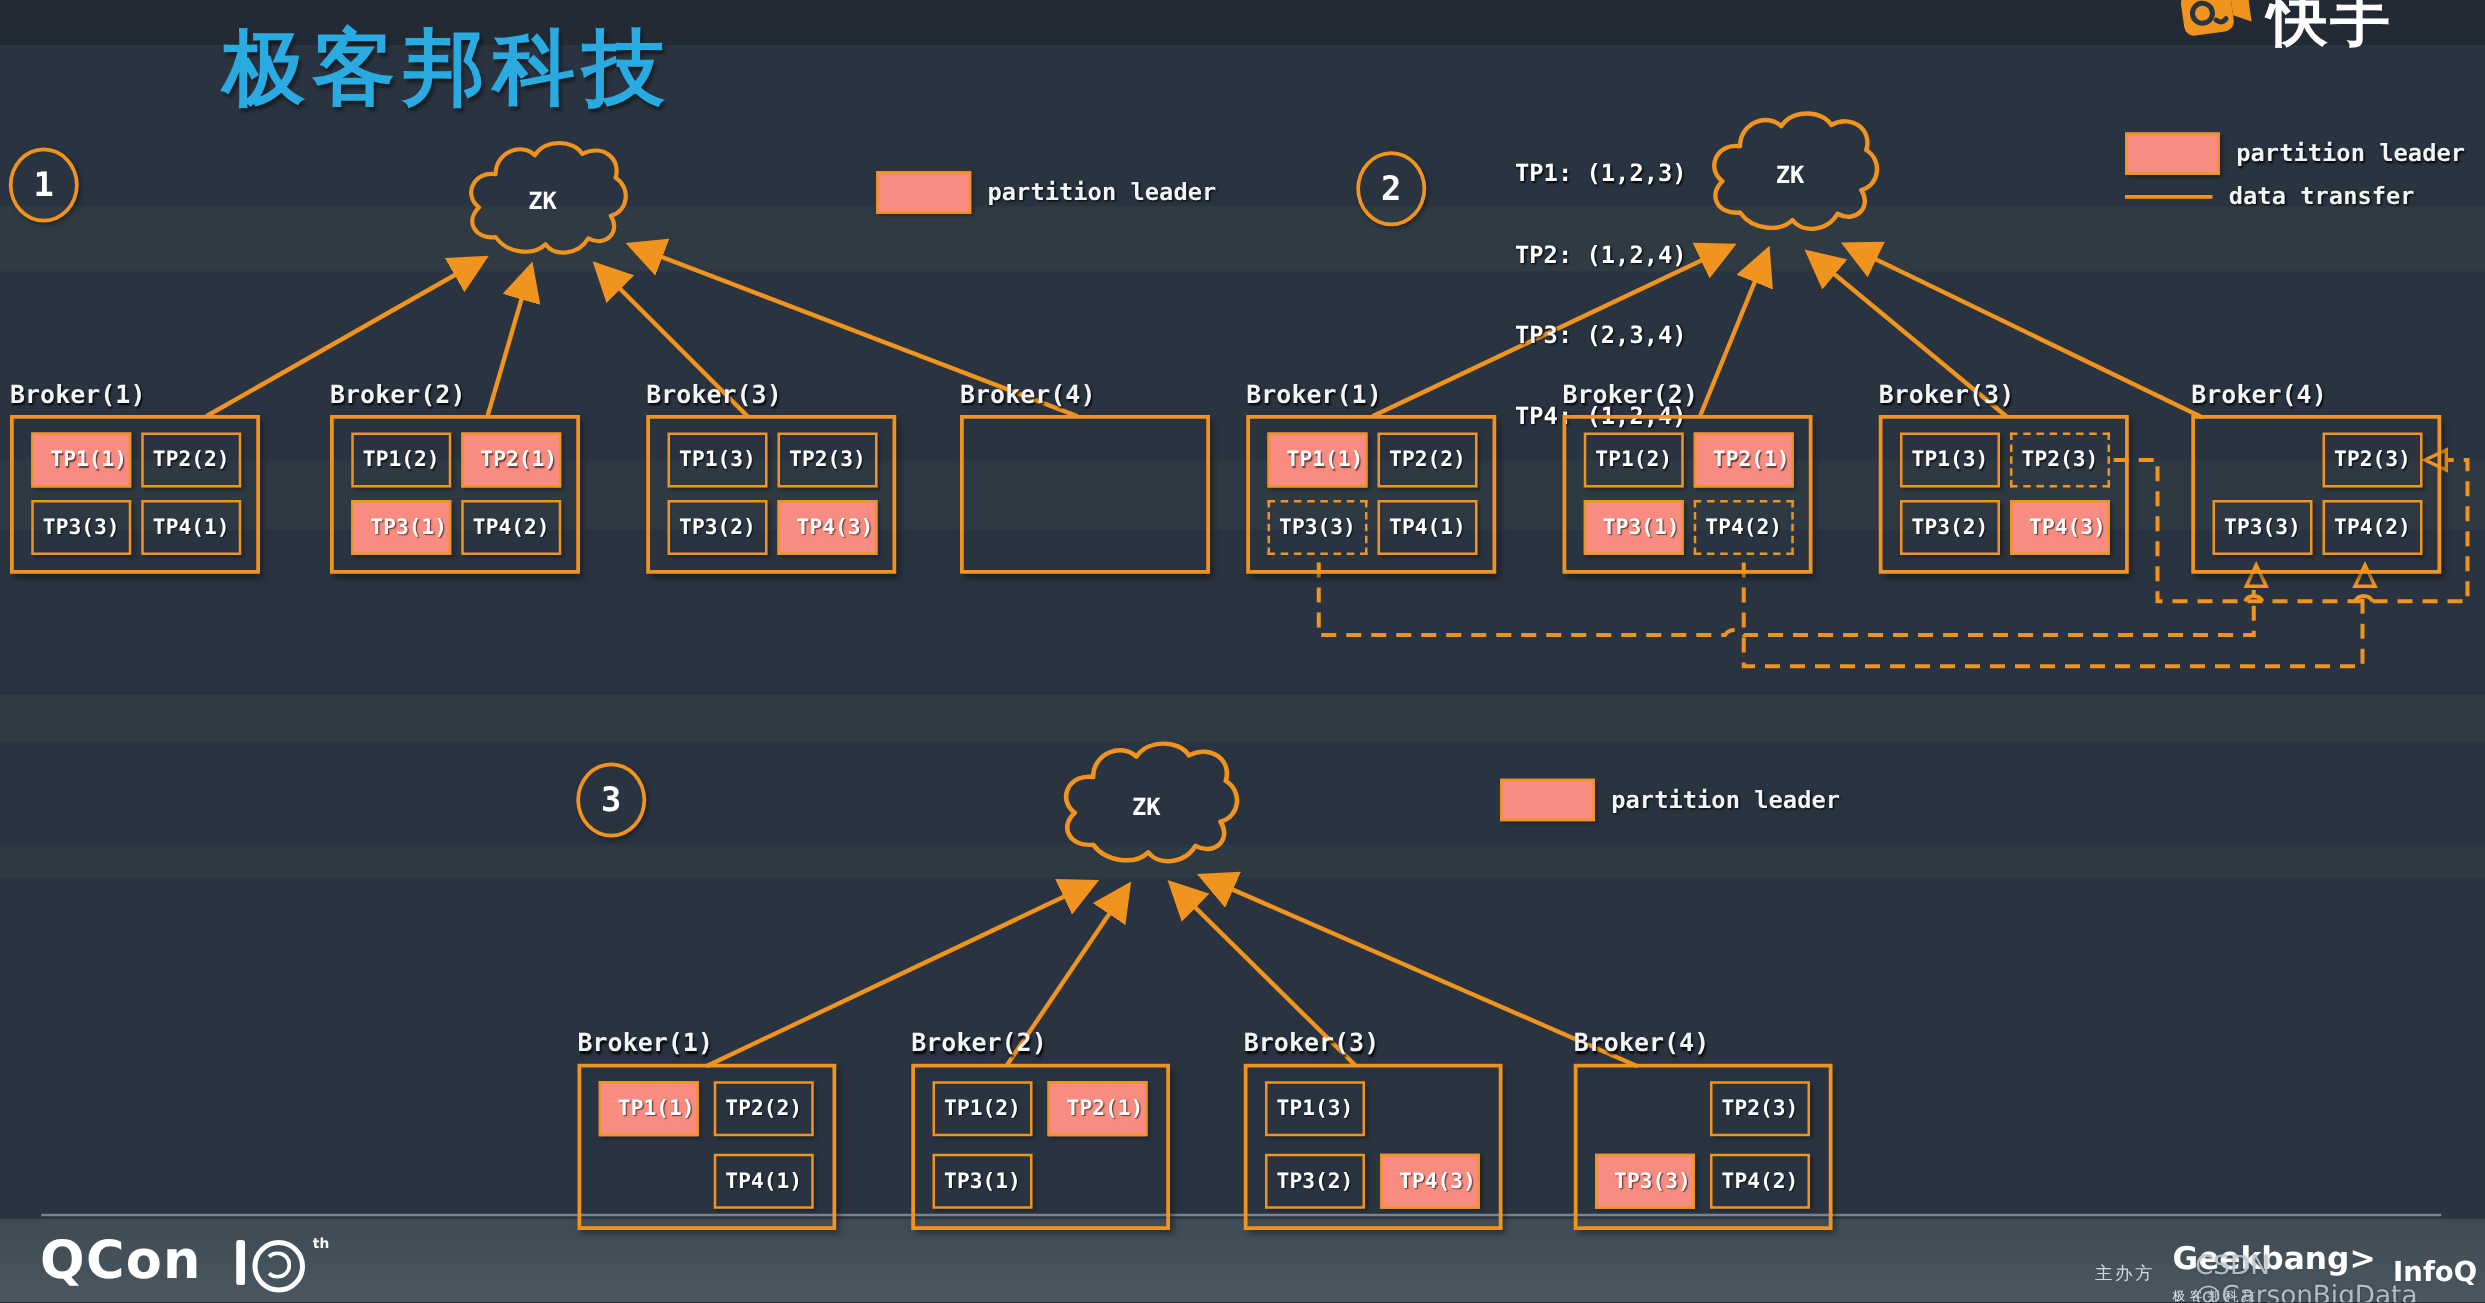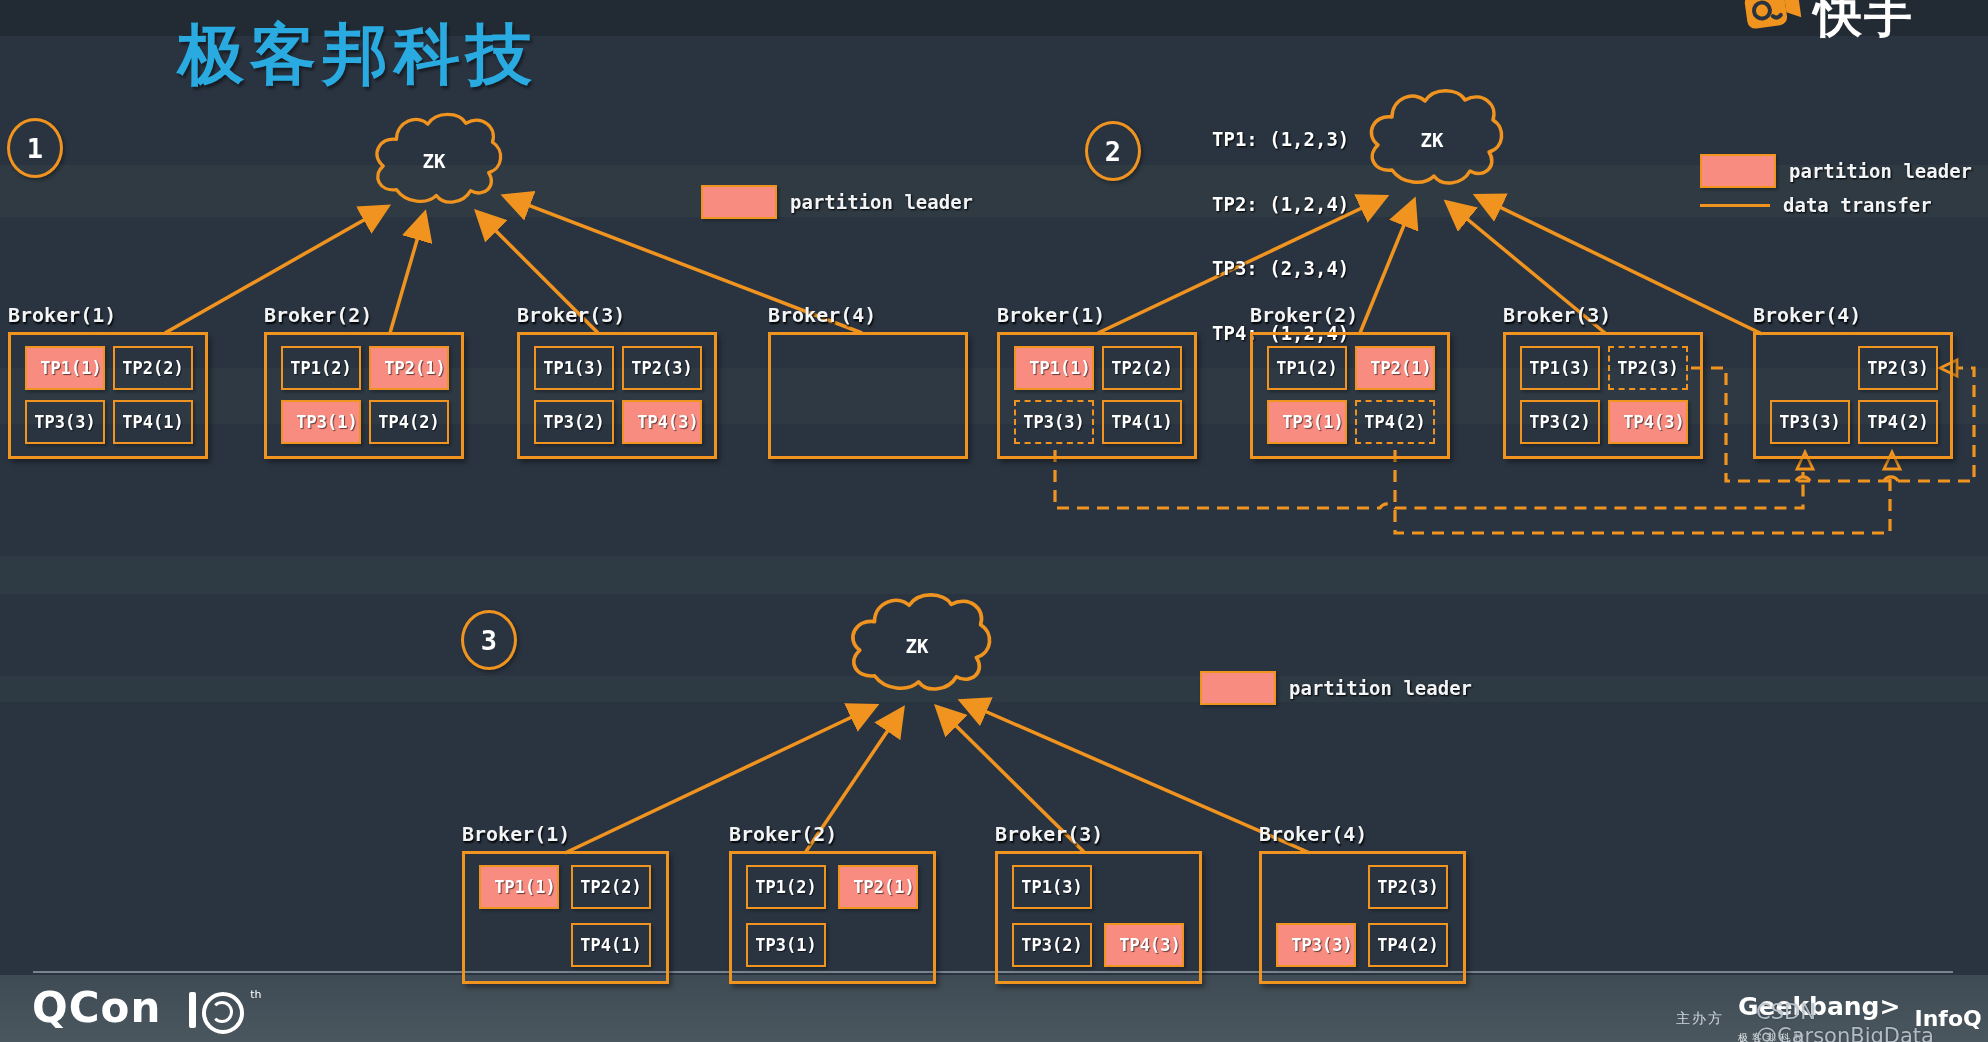--- a/index.html
+++ b/index.html
@@ -42,21 +42,21 @@
   .numcircle{
     position:absolute;width:50px;height:54px;border:3.5px solid var(--orange);
     border-radius:50%;display:flex;align-items:center;justify-content:center;
     font-size:27px;font-weight:bold;color:#fff;box-shadow:2px 2px 4px rgba(0,0,0,.35);
   }
   .nc1{left:7px;top:118px;} .nc2{left:1085px;top:121px;} .nc3{left:461px;top:610px;}
 
   .zk{position:absolute;font-size:19px;font-weight:bold;color:#fff;transform:translate(-50%,-50%);}
   .zk1{left:434px;top:161px;} .zk2{left:1432px;top:140px;} .zk3{left:917px;top:646px;}
 
-  .legend{position:absolute;display:flex;align-items:center;gap:13px;margin-top:48px;}
+  .legend{position:absolute;display:flex;align-items:center;gap:13px;}
   .lg-swatch{width:72px;height:30px;background:var(--salmon);border:2.5px solid var(--orange);
     box-shadow:2px 2px 3px rgba(0,0,0,.3);}
   .lg-line{width:70px;height:0;border-top:3.5px solid var(--orange);}
   .lg-text{font-size:19px;font-weight:bold;color:#f2f4f6;text-shadow:1px 1px 2px #000;}
   .legend1{left:701px;top:137px;} .legend2a{left:1700px;top:106px;}
   .legend2b{left:1700px;top:146px;} .legend3{left:1200px;top:623px;}
 
   .tplist{position:absolute;left:1212px;top:86px;font-size:19px;font-weight:bold;
     line-height:21.5px;color:#fff;text-shadow:1px 1px 2px #000;white-space:pre;}
 
@@ -80,21 +80,21 @@
 
   
   .qcon{position:absolute;left:32px;top:986px;display:flex;align-items:flex-start;gap:28px;
     font-family:"DejaVu Sans","Liberation Sans",sans-serif;color:#fff;}
   .qcon .word{font-size:42px;font-weight:900;letter-spacing:1px;line-height:44px;}
   .q10{display:flex;align-items:flex-start;gap:6px;margin-top:4px;}
   .q10 .bar{width:7px;height:36px;background:#fff;border-radius:2px;margin-top:2px;}
   .q10 .ring{width:34px;height:34px;border:4px solid #fff;border-radius:50%;position:relative;margin-top:2px;}
   .q10 .ring::after{content:"";position:absolute;left:5px;top:5px;width:16px;height:16px;
     border:3px solid #fff;border-radius:50%;border-left-color:transparent;}
-  .q10 .th{font-size:11px;font-weight:normal;margin-top:-2px;text-align:center;}
+  .q10 .th{font-size:11px;font-weight:bold;margin-top:-2px;text-align:center;}
   .hostrow{position:absolute;left:1676px;top:994px;display:flex;align-items:center;gap:14px;
     font-family:"DejaVu Sans","Liberation Sans",sans-serif;}
   .hostlabel{font-size:14px;color:#d4dae0;letter-spacing:2px;}
   .gb{display:flex;flex-direction:column;line-height:1;}
   .gb .g1{font-size:25px;font-weight:900;color:#fff;}
   .gb .g2{font-size:10px;color:#e3e8ec;letter-spacing:4px;margin-top:14px;}
   .infoq{font-size:22px;font-weight:900;color:#fff;font-family:"DejaVu Sans","Liberation Sans",sans-serif;}
   .watermark{position:absolute;left:1756px;top:1000px;font-size:21px;
     font-family:"DejaVu Sans","Liberation Sans",sans-serif;
     color:rgba(195,205,215,.88);text-shadow:0 0 2px rgba(0,0,0,.4);z-index:9;}

